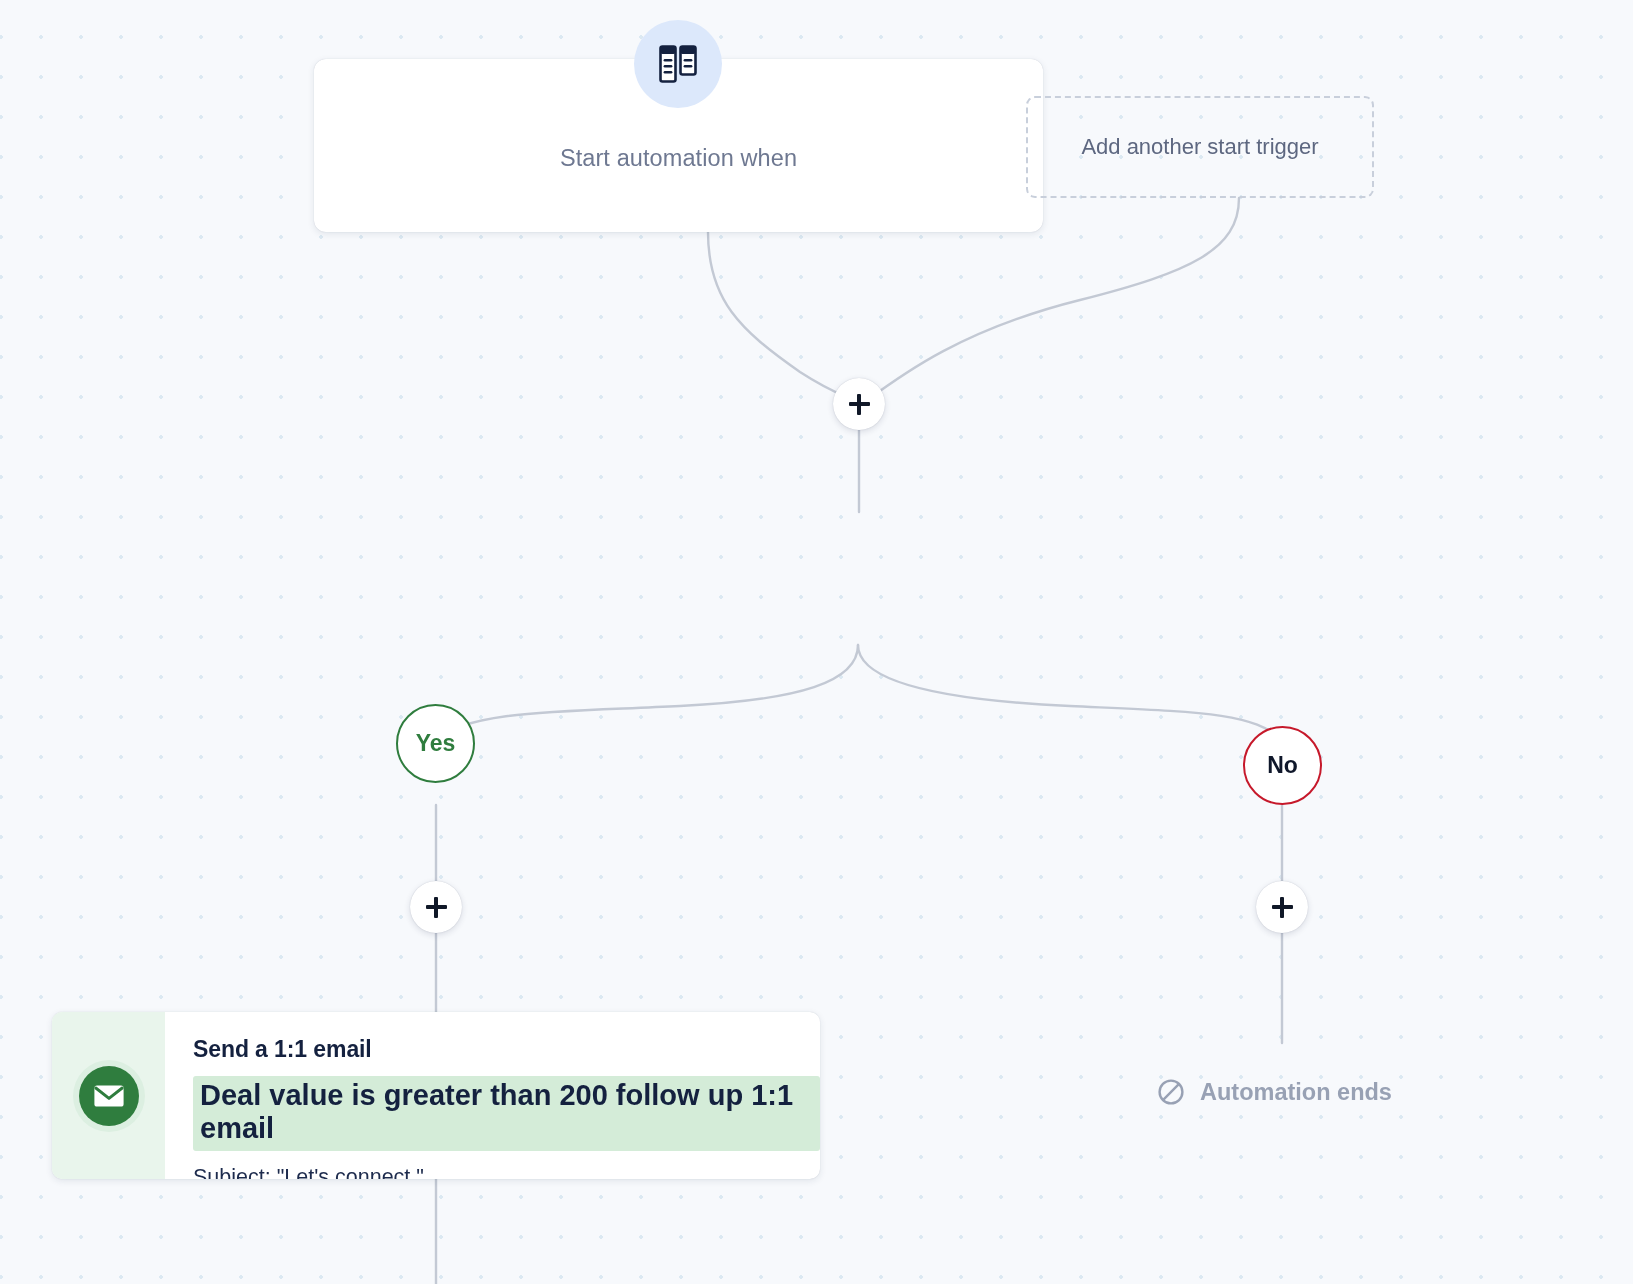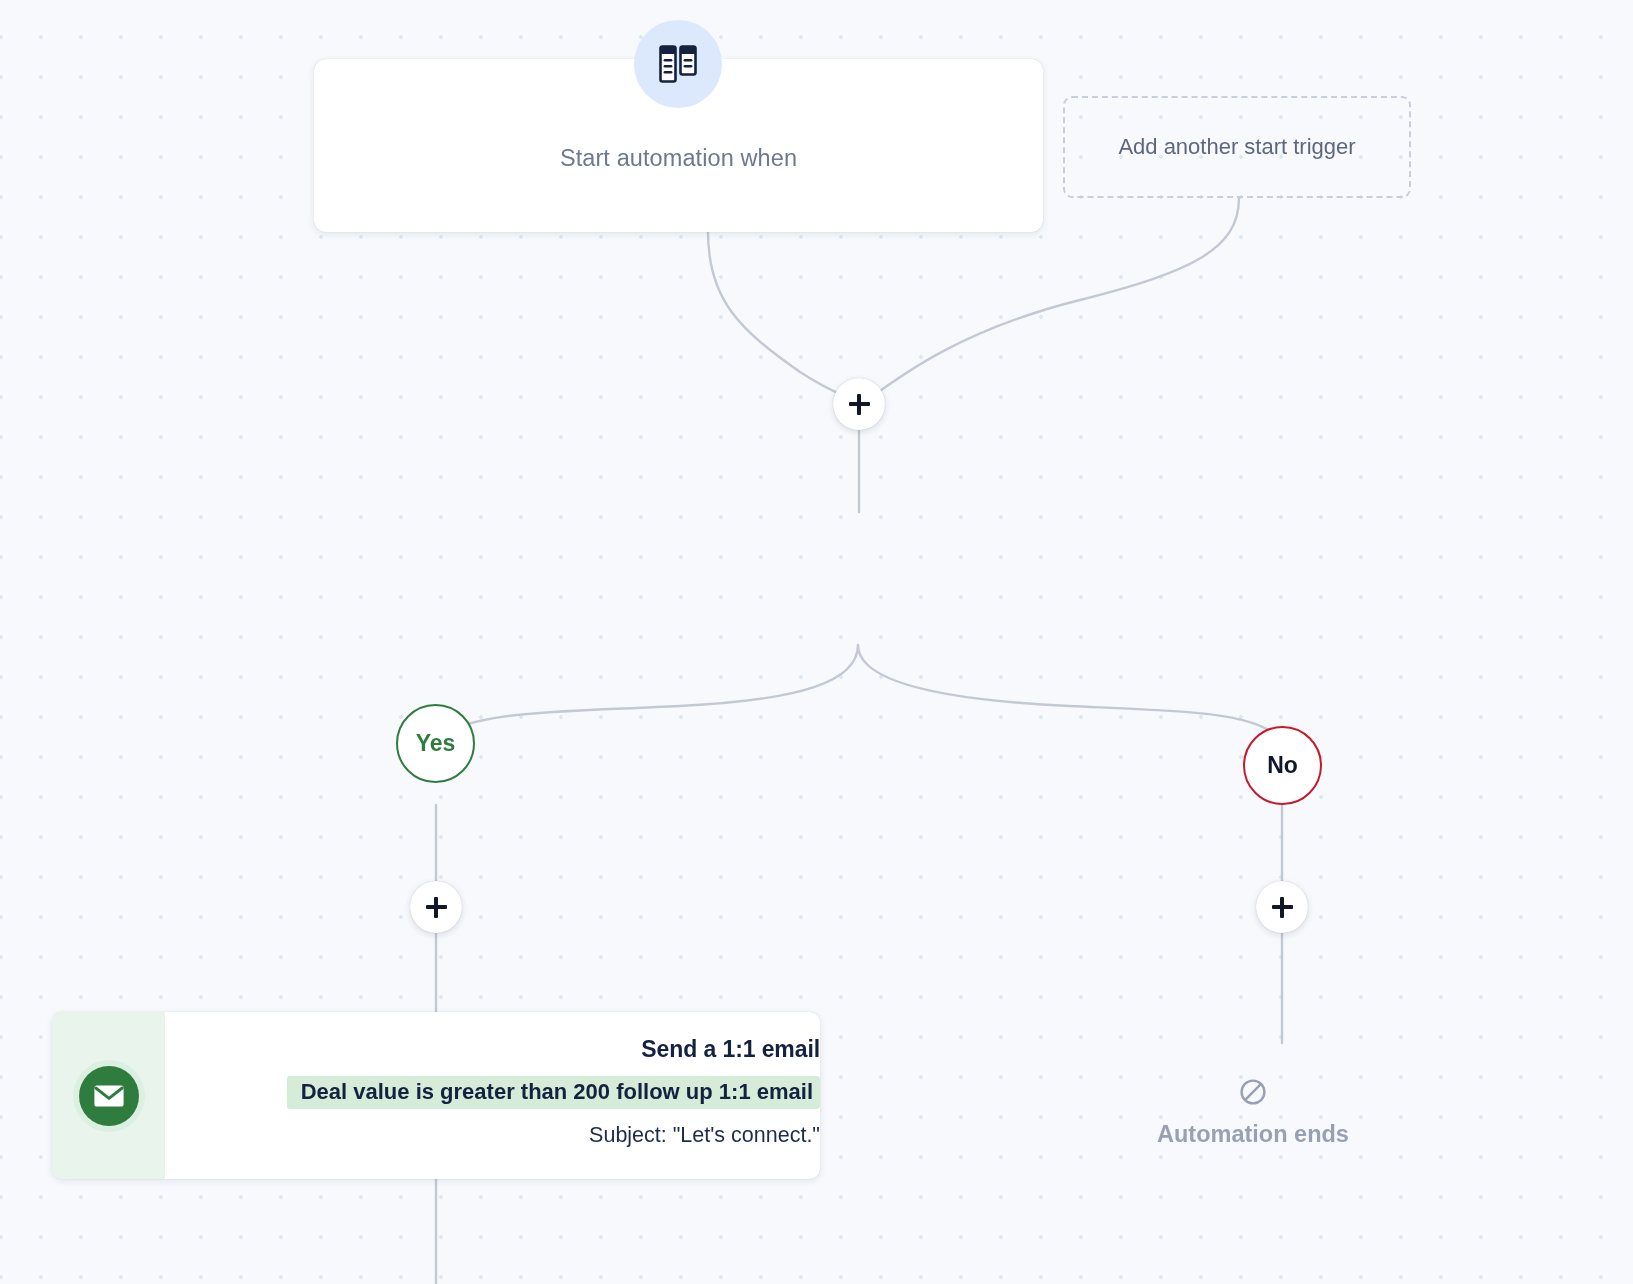--- a/index.html
+++ b/index.html
@@ -11,21 +11,20 @@
     font-family: "Liberation Sans", sans-serif;
   }
   #canvas {
     position: relative;
     width: 1633px;
     height: 1284px;
     background-color: #f7f9fc;
     background-image: radial-gradient(circle, #dce9f2 1.7px, transparent 1.8px);
     background-size: 40px 40px;
     background-position: 21px 17px;
-    text-align: right;
   }
 
   
   #wires {
     position: absolute;
     inset: 0;
     width: 1633px;
     height: 1284px;
     pointer-events: none;
     z-index: 1;
@@ -77,21 +76,21 @@
     font-weight: bold;
     color: #14213f;
     margin-top: 20px;
     letter-spacing: -.1px;
   }
 
   
   #add-trigger {
     position: absolute;
     z-index: 3;
-    left: 1063px; top: 96px;
+    left: 1026px; top: 96px;
     width: 348px; height: 102px;
     border: 2px dashed #c8cfdb;
     border-radius: 9px;
     background: transparent;
     display: flex; align-items: center; justify-content: center;
     color: #5d6780;
     font-size: 22px;
     cursor: pointer;
   }
 
@@ -197,44 +196,43 @@
   #email-body {
     flex: 1;
     padding: 24px 0 0 28px;
   }
   #email-body .node-title { font-size: 23px; }
   .tag-highlight {
     display: inline-block;
     margin-top: 13px;
     background: #d4ecd8;
     color: #14213f;
-    font-size: 22px;
-    font-weight: bold;
-    padding: 3px 7px 5px 14px;
+    font-size: 29px;
+    font-weight: bold;
+    padding: 3px 7px 5px 7px;
     border-radius: 3px;
     line-height: 1.15;
   }
   .email-subject {
     font-size: 21.5px;
     color: #1d2b4d;
     margin-top: 14px;
   }
 
   
   #automation-ends {
     position: absolute;
     z-index: 3;
     left: 1157px; top: 1078px;
     display: flex;
     align-items: center;
     gap: 15px;
     color: #98a1b4;
     font-size: 23.5px;
     font-weight: bold;
-    flex-direction: column;
   }
   #automation-ends svg { display:block; }
 </style>
 </head>
 <body>
 
 <div id="canvas">
 
   <svg id="wires" viewBox="0 0 1633 1284">
 

